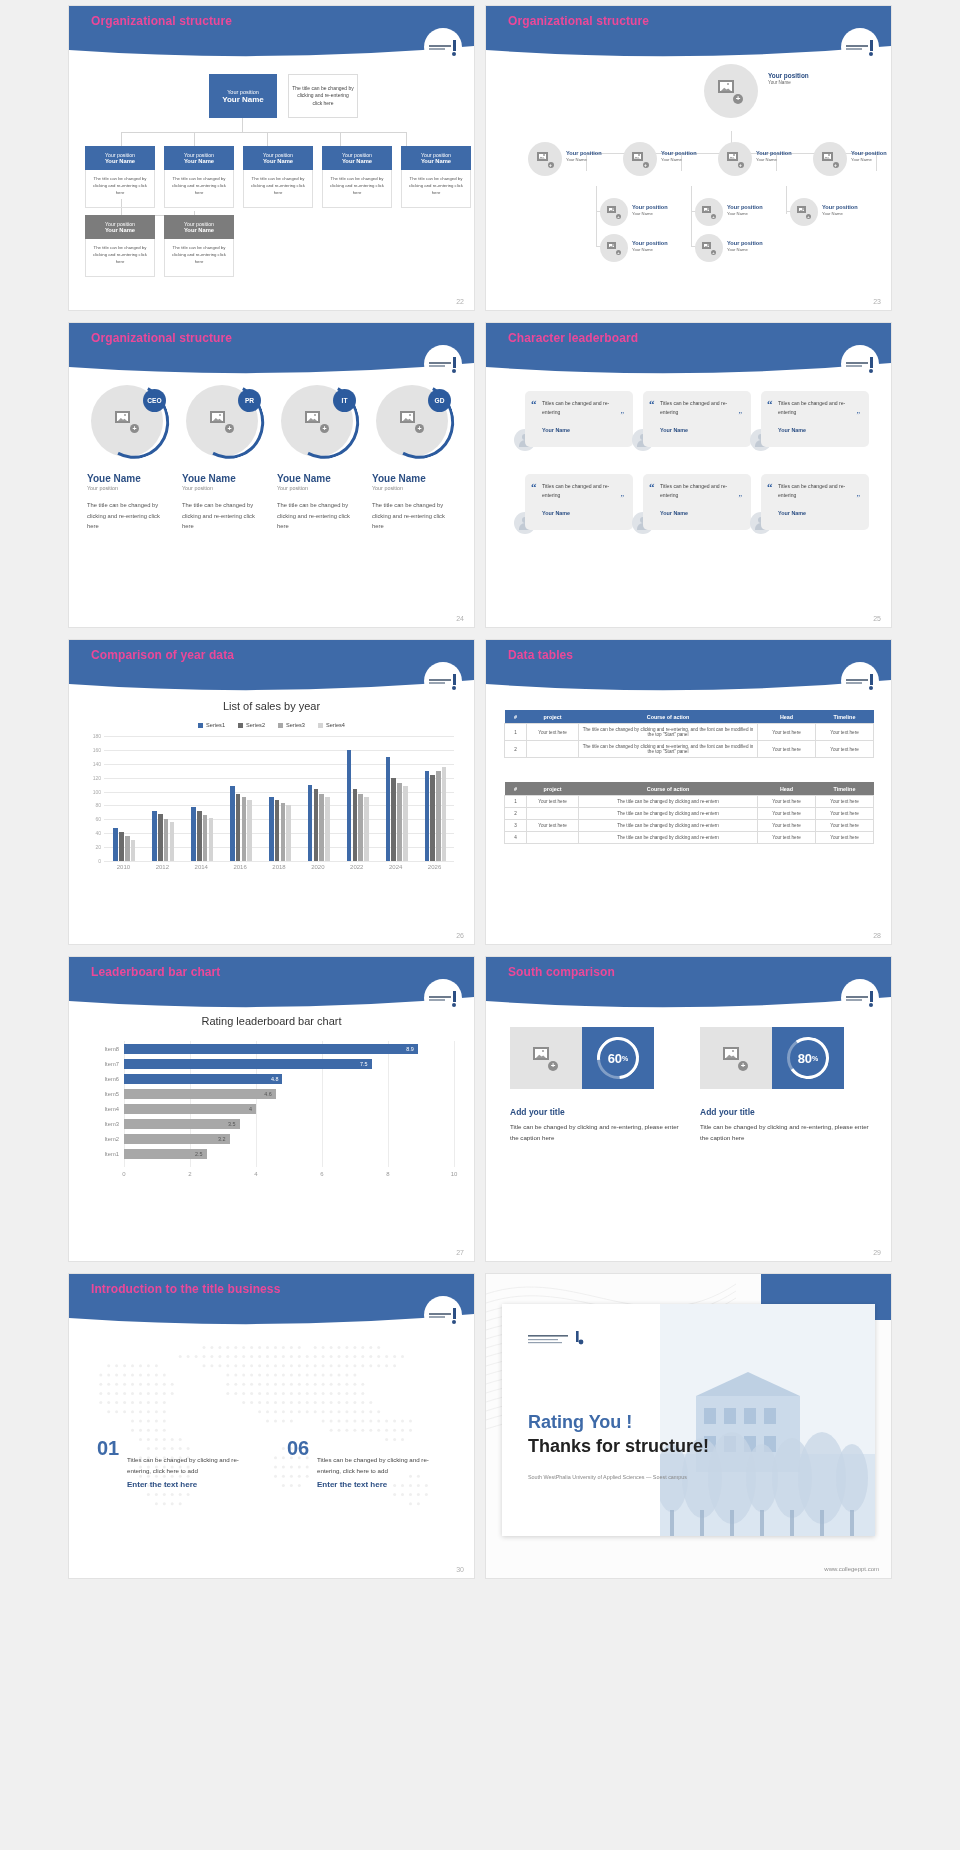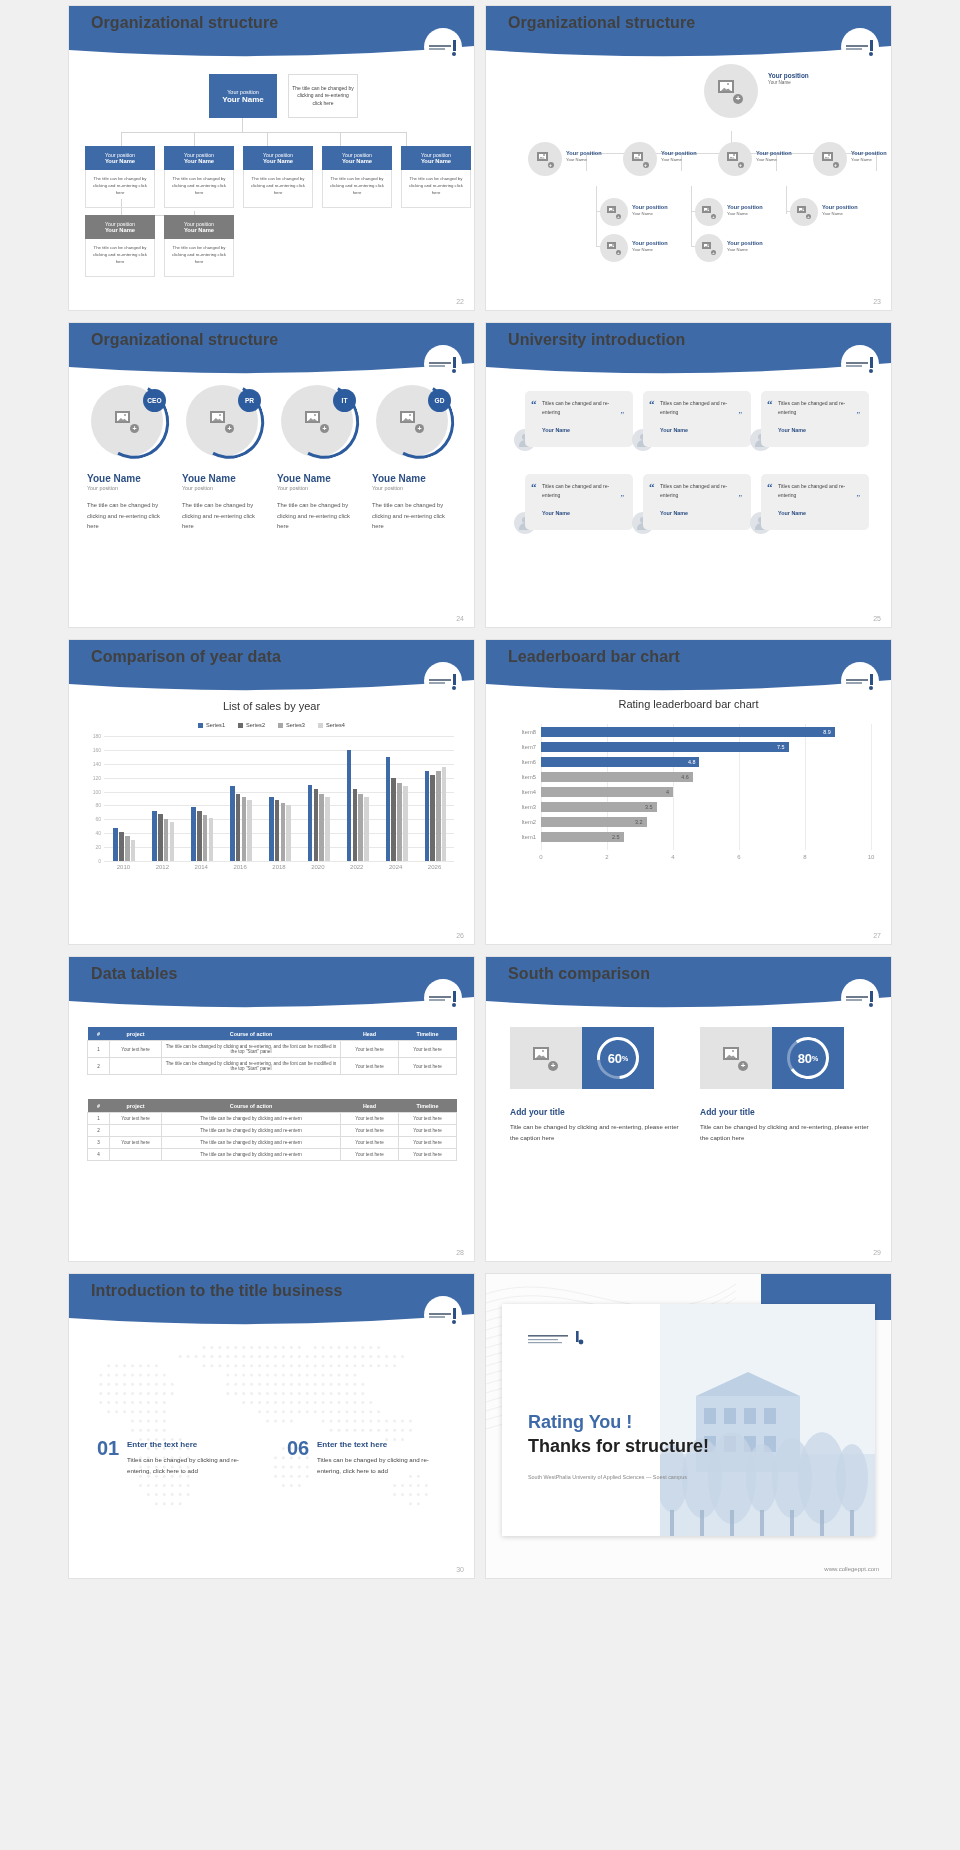--- a/index.html
+++ b/index.html
@@ -13,21 +13,21 @@
   .grid { display: grid; grid-template-columns: 405px 405px; gap: 13px 12px; justify-content: center; }
   .slide {
     width: 405px; height: 304px; background: #fff; position: relative;
     overflow: hidden; box-shadow: 0 0 0 1px #e2e2e2;
   }
   
   .band { position: absolute; top: 0; left: 0; width: 405px; height: 52px; }
   .band svg { display: block; }
   .band-title {
     position: absolute; left: 22px; top: 8px;
-    font-size: 16px; font-weight: bold; color: #404040; letter-spacing: .1px;
+    font-size: 12px; font-weight: bold; color: #ec4899; letter-spacing: .1px;
   }
   .logo-circ {
     position: absolute; right: 12px; top: 22px; width: 38px; height: 38px;
     background: #fff; border-radius: 50%;
   }
   .logo-circ .lg1 { position: absolute; left: 5px; top: 17px; width: 22px; height: 2px; background: #6d7b8d; }
   .logo-circ .lg2 { position: absolute; left: 5px; top: 20px; width: 16px; height: 1.5px; background: #99a4b2; }
   .logo-circ .lg3 { position: absolute; left: 29px; top: 12px; width: 2.5px; height: 11px; background: #2c4f84; }
   .logo-circ .lg4 { position: absolute; left: 28px; top: 24px; width: 4px; height: 4px; background: #2c4f84; border-radius: 50%; }
   .pgnum { position: absolute; right: 10px; bottom: 5px; font-size: 7px; color: #b0b0b0; }
@@ -132,21 +132,21 @@
      border-top-color: #fff; border-right-color: #fff; border-left-color: #fff; }
   .d29 .pv { position: absolute; inset: 0; display: flex; align-items: center; justify-content: center;
      color: #fff; font-size: 13px; font-weight: bold; }
   .d29 .pv small { font-size: 7px; }
   .d29h { position: absolute; font-size: 8.5px; font-weight: bold; color: #2c4f84; }
   .d29p { position: absolute; font-size: 6.2px; color: #444; line-height: 1.8; width: 175px; }
 
   
   .mapbg { position: absolute; left: 0; top: 55px; width: 405px; height: 230px; opacity: .5; }
   .num30 { position: absolute; font-size: 20px; font-weight: bold; color: #3e6aa8; }
-  .h30 { position: absolute; font-size: 8px; font-weight: bold; color: #2c4f84; }
+  .h30 { position: absolute; font-size: 8px; font-weight: bold; color: #2c4f84; margin-top: 40px; }
   .p30 { position: absolute; font-size: 6.2px; color: #444; line-height: 1.8; width: 135px; }
 
   
   .ty-wrap { position: absolute; inset: 0; background: #fcfcfc; overflow: hidden; }
   .ty-card { position: absolute; left: 16px; top: 30px; width: 373px; height: 232px; background: #fff;
              box-shadow: 0 1px 5px rgba(0,0,0,.18); overflow: hidden; }
   .ty-photo { position: absolute; right: 0; top: 0; width: 215px; height: 232px; overflow: hidden; }
   .ty-logo { position: absolute; left: 26px; top: 26px; }
   .ty-h1 { position: absolute; left: 26px; top: 108px; font-size: 18px; font-weight: bold; color: #3e6aa8; }
   .ty-h2 { position: absolute; left: 26px; top: 132px; font-size: 18px; font-weight: bold; color: #222; }
@@ -464,21 +464,21 @@
           <div class="s24-ps">Your position</div>
           <div class="s24-tx">The title can be changed by clicking and re-entering click here</div>
         </div>
       </div>
       <div class="slide">
         <div class="band">
           <svg width="405" height="56" viewBox="0 0 405 56">
             <path d="M0,0 L405,0 L405,40 Q202,58 0,44 Z" fill="#3e6aa8"></path>
           </svg>
         </div>
-        <div class="band-title">University introduction</div>
+        <div class="band-title">Character leaderboard</div>
         <div class="logo-circ">
           <div class="lg1"></div>
           <div class="lg2"></div>
           <div class="lg3"></div>
           <div class="lg4"></div>
         </div>
         <div class="pgnum">25</div>
         <div class="q-av" style="left:28px;top:106px;">
           <span class="head"></span>
           <span class="body"></span>
@@ -646,98 +646,20 @@
           </div>
           <span class="xlab" style="left:330.55555555555554px;">2026</span>
         </div>
       </div>
       <div class="slide">
         <div class="band">
           <svg width="405" height="56" viewBox="0 0 405 56">
             <path d="M0,0 L405,0 L405,40 Q202,58 0,44 Z" fill="#3e6aa8"></path>
           </svg>
         </div>
-        <div class="band-title">Leaderboard bar chart</div>
-        <div class="logo-circ">
-          <div class="lg1"></div>
-          <div class="lg2"></div>
-          <div class="lg3"></div>
-          <div class="lg4"></div>
-        </div>
-        <div class="pgnum">27</div>
-        <div class="c27-title">Rating leaderboard bar chart</div>
-        <div class="plot27">
-          <div class="vg" style="left:0px;"></div>
-          <span class="xt27" style="left:0px;">0</span>
-          <div class="vg" style="left:66px;"></div>
-          <span class="xt27" style="left:66px;">2</span>
-          <div class="vg" style="left:132px;"></div>
-          <span class="xt27" style="left:132px;">4</span>
-          <div class="vg" style="left:198px;"></div>
-          <span class="xt27" style="left:198px;">6</span>
-          <div class="vg" style="left:264px;"></div>
-          <span class="xt27" style="left:264px;">8</span>
-          <div class="vg" style="left:330px;"></div>
-          <span class="xt27" style="left:330px;">10</span>
-          <div class="brow" style="top:3px;width:330px;">
-            <span class="cat">Item8</span>
-            <div class="bar" style="width:293.7px;background:#3e6aa8;">
-              <span class="val" style="color:#fff;">8.9</span>
-            </div>
-          </div>
-          <div class="brow" style="top:18px;width:330px;">
-            <span class="cat">Item7</span>
-            <div class="bar" style="width:247.5px;background:#3e6aa8;">
-              <span class="val" style="color:#fff;">7.5</span>
-            </div>
-          </div>
-          <div class="brow" style="top:33px;width:330px;">
-            <span class="cat">Item6</span>
-            <div class="bar" style="width:158.4px;background:#3e6aa8;">
-              <span class="val" style="color:#fff;">4.8</span>
-            </div>
-          </div>
-          <div class="brow" style="top:48px;width:330px;">
-            <span class="cat">Item5</span>
-            <div class="bar" style="width:151.79999999999998px;background:#a8a8a8;">
-              <span class="val" style="color:#555;">4.6</span>
-            </div>
-          </div>
-          <div class="brow" style="top:63px;width:330px;">
-            <span class="cat">Item4</span>
-            <div class="bar" style="width:132px;background:#a8a8a8;">
-              <span class="val" style="color:#555;">4</span>
-            </div>
-          </div>
-          <div class="brow" style="top:78px;width:330px;">
-            <span class="cat">Item3</span>
-            <div class="bar" style="width:115.49999999999999px;background:#a8a8a8;">
-              <span class="val" style="color:#555;">3.5</span>
-            </div>
-          </div>
-          <div class="brow" style="top:93px;width:330px;">
-            <span class="cat">Item2</span>
-            <div class="bar" style="width:105.60000000000001px;background:#a8a8a8;">
-              <span class="val" style="color:#555;">3.2</span>
-            </div>
-          </div>
-          <div class="brow" style="top:108px;width:330px;">
-            <span class="cat">Item1</span>
-            <div class="bar" style="width:82.5px;background:#a8a8a8;">
-              <span class="val" style="color:#555;">2.5</span>
-            </div>
-          </div>
-        </div>
-      </div>
-      <div class="slide">
-        <div class="band">
-          <svg width="405" height="56" viewBox="0 0 405 56">
-            <path d="M0,0 L405,0 L405,40 Q202,58 0,44 Z" fill="#3e6aa8"></path>
-          </svg>
-        </div>
         <div class="band-title">Data tables</div>
         <div class="logo-circ">
           <div class="lg1"></div>
           <div class="lg2"></div>
           <div class="lg3"></div>
           <div class="lg4"></div>
         </div>
         <div class="pgnum">28</div>
         <table class="tbl th-blue" style="left:18px;top:70px;width:370px;">
           <colgroup>
@@ -810,20 +732,98 @@
             </tr>
             <tr>
               <td>4</td>
               <td></td>
               <td>The title can be changed by clicking and re-entern</td>
               <td>Your text here</td>
               <td>Your text here</td>
             </tr>
           </tbody>
         </table>
+      </div>
+      <div class="slide">
+        <div class="band">
+          <svg width="405" height="56" viewBox="0 0 405 56">
+            <path d="M0,0 L405,0 L405,40 Q202,58 0,44 Z" fill="#3e6aa8"></path>
+          </svg>
+        </div>
+        <div class="band-title">Leaderboard bar chart</div>
+        <div class="logo-circ">
+          <div class="lg1"></div>
+          <div class="lg2"></div>
+          <div class="lg3"></div>
+          <div class="lg4"></div>
+        </div>
+        <div class="pgnum">27</div>
+        <div class="c27-title">Rating leaderboard bar chart</div>
+        <div class="plot27">
+          <div class="vg" style="left:0px;"></div>
+          <span class="xt27" style="left:0px;">0</span>
+          <div class="vg" style="left:66px;"></div>
+          <span class="xt27" style="left:66px;">2</span>
+          <div class="vg" style="left:132px;"></div>
+          <span class="xt27" style="left:132px;">4</span>
+          <div class="vg" style="left:198px;"></div>
+          <span class="xt27" style="left:198px;">6</span>
+          <div class="vg" style="left:264px;"></div>
+          <span class="xt27" style="left:264px;">8</span>
+          <div class="vg" style="left:330px;"></div>
+          <span class="xt27" style="left:330px;">10</span>
+          <div class="brow" style="top:3px;width:330px;">
+            <span class="cat">Item8</span>
+            <div class="bar" style="width:293.7px;background:#3e6aa8;">
+              <span class="val" style="color:#fff;">8.9</span>
+            </div>
+          </div>
+          <div class="brow" style="top:18px;width:330px;">
+            <span class="cat">Item7</span>
+            <div class="bar" style="width:247.5px;background:#3e6aa8;">
+              <span class="val" style="color:#fff;">7.5</span>
+            </div>
+          </div>
+          <div class="brow" style="top:33px;width:330px;">
+            <span class="cat">Item6</span>
+            <div class="bar" style="width:158.4px;background:#3e6aa8;">
+              <span class="val" style="color:#fff;">4.8</span>
+            </div>
+          </div>
+          <div class="brow" style="top:48px;width:330px;">
+            <span class="cat">Item5</span>
+            <div class="bar" style="width:151.79999999999998px;background:#a8a8a8;">
+              <span class="val" style="color:#555;">4.6</span>
+            </div>
+          </div>
+          <div class="brow" style="top:63px;width:330px;">
+            <span class="cat">Item4</span>
+            <div class="bar" style="width:132px;background:#a8a8a8;">
+              <span class="val" style="color:#555;">4</span>
+            </div>
+          </div>
+          <div class="brow" style="top:78px;width:330px;">
+            <span class="cat">Item3</span>
+            <div class="bar" style="width:115.49999999999999px;background:#a8a8a8;">
+              <span class="val" style="color:#555;">3.5</span>
+            </div>
+          </div>
+          <div class="brow" style="top:93px;width:330px;">
+            <span class="cat">Item2</span>
+            <div class="bar" style="width:105.60000000000001px;background:#a8a8a8;">
+              <span class="val" style="color:#555;">3.2</span>
+            </div>
+          </div>
+          <div class="brow" style="top:108px;width:330px;">
+            <span class="cat">Item1</span>
+            <div class="bar" style="width:82.5px;background:#a8a8a8;">
+              <span class="val" style="color:#555;">2.5</span>
+            </div>
+          </div>
+        </div>
       </div>
       <div class="slide">
         <div class="band">
           <svg width="405" height="56" viewBox="0 0 405 56">
             <path d="M0,0 L405,0 L405,40 Q202,58 0,44 Z" fill="#3e6aa8"></path>
           </svg>
         </div>
         <div class="band-title">South comparison</div>
         <div class="logo-circ">
           <div class="lg1"></div>

